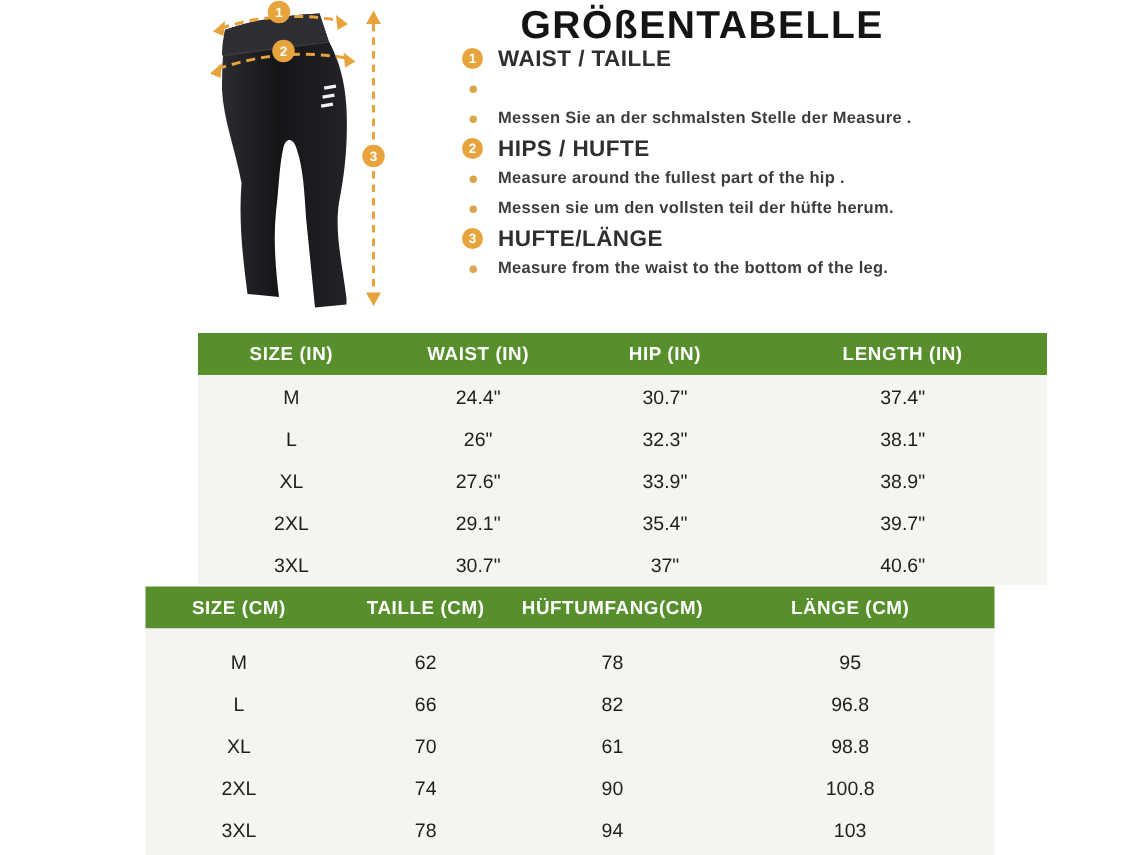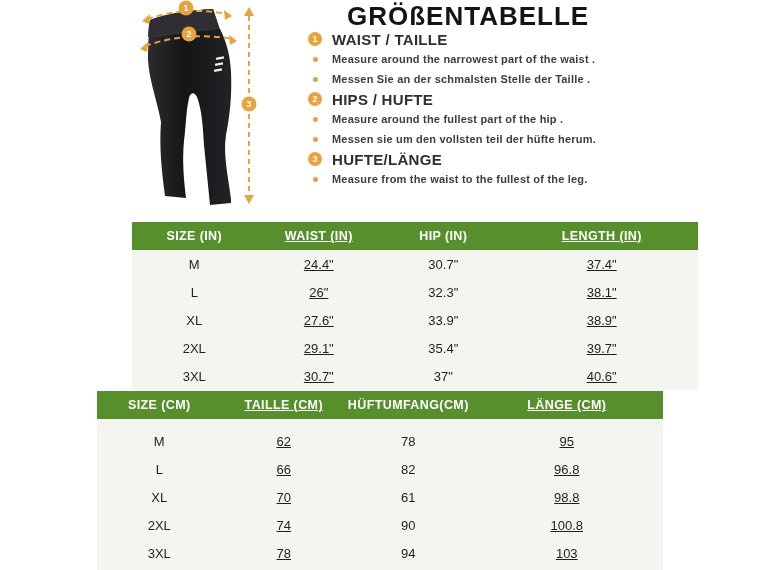--- a/index.html
+++ b/index.html
@@ -23,21 +23,21 @@
   .bullet-dot{width:5px;height:5px;border-radius:50%;background:#d9a64e;margin:0 14px 0 5px;flex:0 0 5px;}
   .bullet-text{font-size:11px;font-weight:600;color:#3d3d3d;letter-spacing:.2px;}
 
   
   .size-table{position:absolute;left:97px;width:566px;}
   .tbl-header{display:flex;height:28px;background:#578f2d;}
   .tbl-header .cell{color:#ffffff;font-weight:700;font-size:12.5px;letter-spacing:.4px;}
   .tbl-body{background:#f4f4f1;}
   .tbl-row{display:flex;height:28px;}
   .cell{display:flex;align-items:center;justify-content:center;text-align:center;}
-  .c0{width:22%;} .c1{width:22%;text-decoration:underline;} .c2{width:22%;} .c3{width:34%;text-decoration:underline;}
+  .c0{width:22%;} .c1{width:22%;} .c2{width:22%;} .c3{width:34%;}
   .tbl-body .cell{font-size:13px;color:#1f1f1f;}
   .table-in{top:222px;padding-left:35px;}
   .table-cm{top:391px;}
   .table-cm .tbl-body{padding-top:8px;padding-bottom:3px;}
 </style>
 </head>
 <body>
 
 <div class="page">
 
@@ -106,25 +106,24 @@
   <h1 class="title">GRÖßENTABELLE</h1>
 
   <div class="instructions">
 
     <div class="instr-row">
       <span class="num-badge">1</span>
       <span class="instr-title">WAIST / TAILLE</span>
     </div>
     <div class="instr-row">
       <span class="bullet-dot"></span>
-      <span class="bullet-text">Measure around the narrowest part of the waist .</span>
-    </div>
-    <div class="instr-row">
-      <span class="bullet-dot"></span>
-      <span class="bullet-text">Messen Sie an der schmalsten Stelle der Taille .</span>
+    </div>
+    <div class="instr-row">
+      <span class="bullet-dot"></span>
+      <span class="bullet-text">Messen Sie an der schmalsten Stelle der Measure .</span>
     </div>
 
     <div class="instr-row">
       <span class="num-badge">2</span>
       <span class="instr-title">HIPS / HUFTE</span>
     </div>
     <div class="instr-row">
       <span class="bullet-dot"></span>
       <span class="bullet-text">Measure around the fullest part of the hip .</span>
     </div>
@@ -132,21 +131,21 @@
       <span class="bullet-dot"></span>
       <span class="bullet-text">Messen sie um den vollsten teil der hüfte herum.</span>
     </div>
 
     <div class="instr-row">
       <span class="num-badge">3</span>
       <span class="instr-title">HUFTE/LÄNGE</span>
     </div>
     <div class="instr-row">
       <span class="bullet-dot"></span>
-      <span class="bullet-text">Measure from the waist to the fullest of the leg.</span>
+      <span class="bullet-text">Measure from the waist to the bottom of the leg.</span>
     </div>
   </div>
 
   <div class="size-table table-in">
     <div class="tbl-header">
       <div class="cell c0">SIZE (IN)</div>
       <div class="cell c1">WAIST (IN)</div>
       <div class="cell c2">HIP (IN)</div>
       <div class="cell c3">LENGTH (IN)</div>
     </div>

